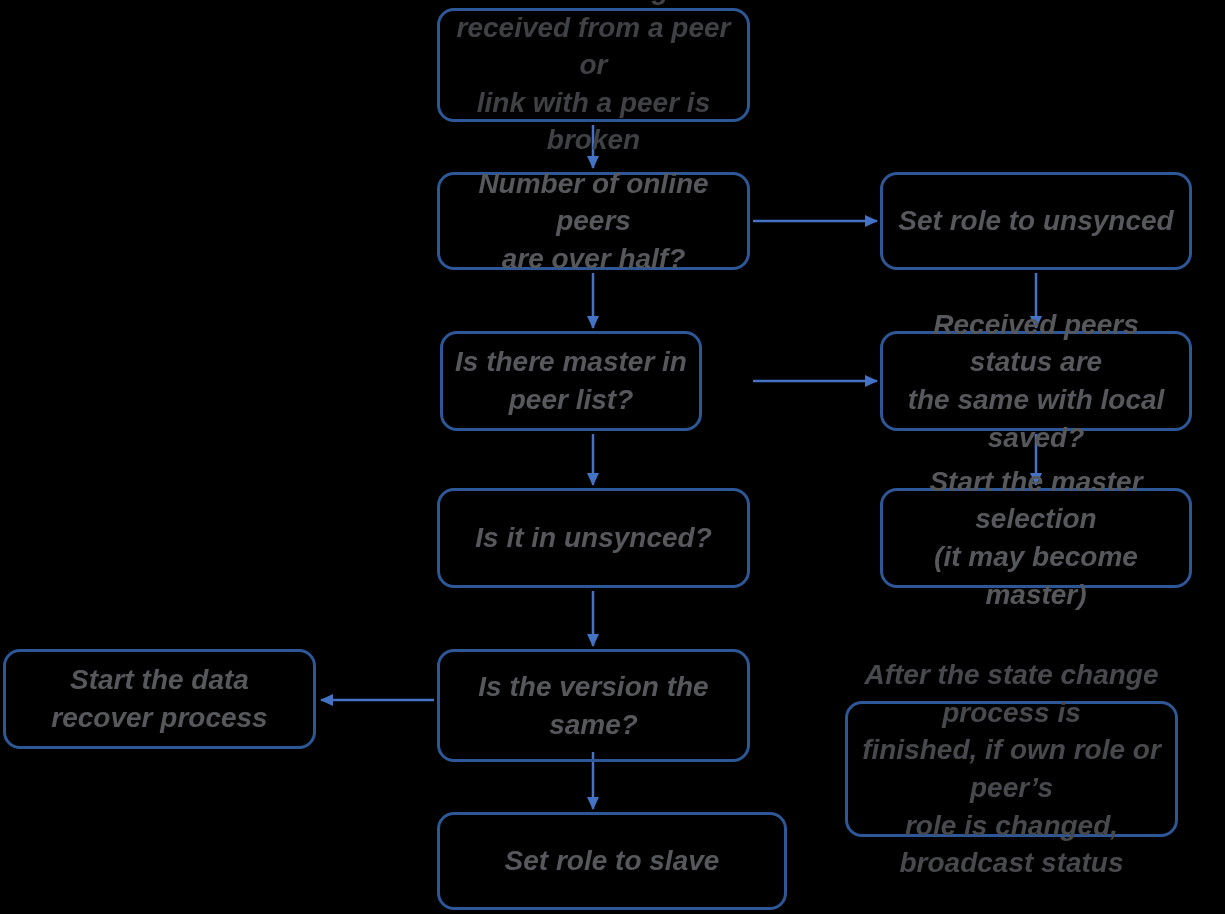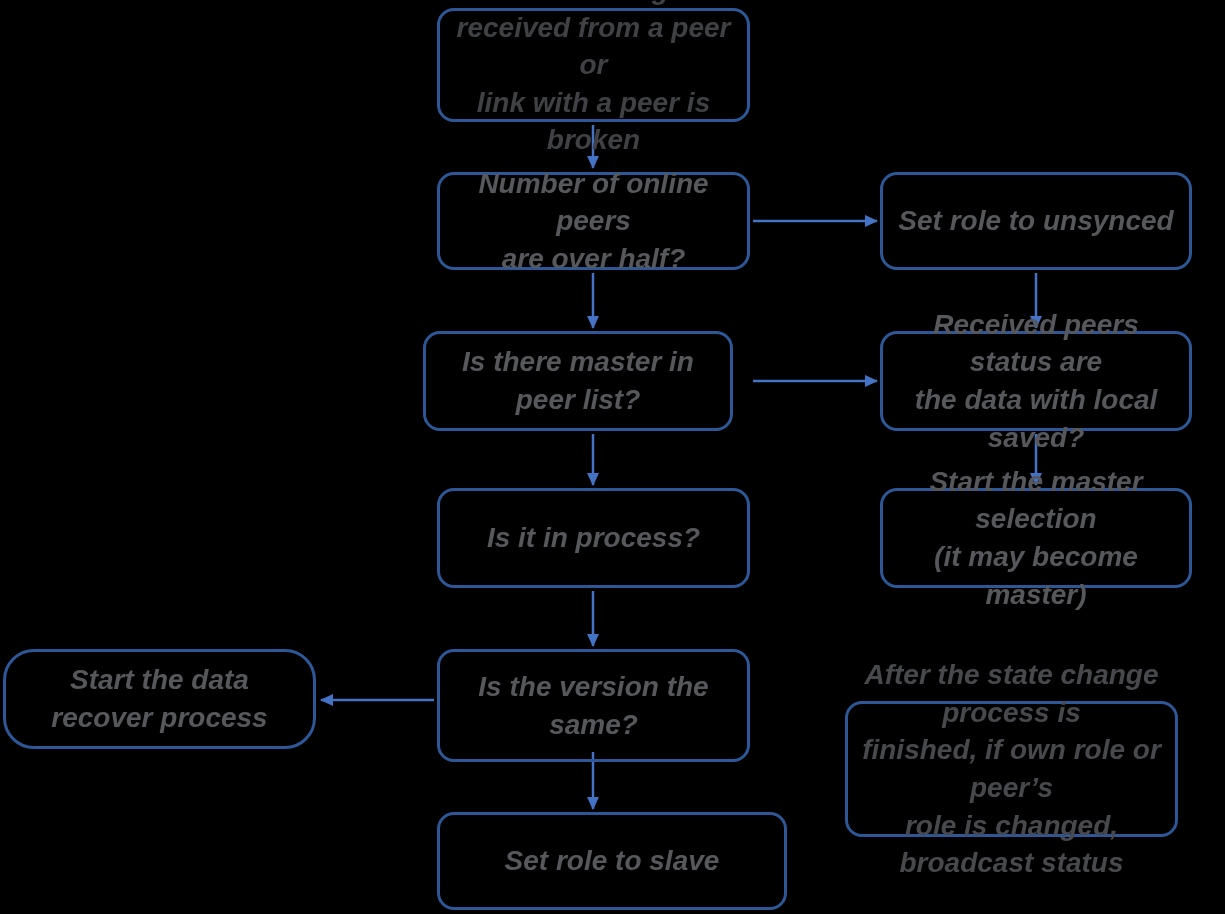--- a/index.html
+++ b/index.html
@@ -47,25 +47,25 @@
     font-size: 28px;
     font-weight: bold;
     line-height: 1.34;
     font-style: italic;
   }
   .node .label { white-space: pre-line; }
 
   #n-status        { left: 437px; top: 8px;   width: 313px; height: 114px; color: var(--text-primary); }
   #n-online        { left: 437px; top: 172px; width: 313px; height: 98px;  }
   #n-unsynced      { left: 880px; top: 172px; width: 312px; height: 98px;  }
-  #n-master-list   { left: 423px; top: 331px; width: 310px; height: 100px; }
+  #n-master-list   { left: 440px; top: 331px; width: 262px; height: 100px; }
   #n-received      { left: 880px; top: 331px; width: 312px; height: 100px; }
   #n-in-unsynced   { left: 437px; top: 488px; width: 313px; height: 100px; }
   #n-selection     { left: 880px; top: 488px; width: 312px; height: 100px; }
-  #n-recover       { left: 3px;   top: 649px; width: 313px; height: 100px; border-radius: 31px; }
+  #n-recover       { left: 3px;   top: 649px; width: 313px; height: 100px; }
   #n-version       { left: 437px; top: 649px; width: 313px; height: 113px; }
   #n-slave         { left: 437px; top: 812px; width: 350px; height: 98px;  }
   #n-note          { left: 845px; top: 701px; width: 333px; height: 136px; color: var(--text-note); }
 </style>
 </head>
 <body>
 
 <div id="canvas">
 
   <svg class="arrows" viewBox="0 0 1225 914">
@@ -100,25 +100,25 @@
   <div class="node" id="n-unsynced">
     <span class="label">Set role to unsynced</span>
   </div>
 
   <div class="node" id="n-master-list">
     <span class="label">Is there master in peer list?</span>
   </div>
 
   <div class="node" id="n-received">
     <span class="label">Received peers status are
-the data with local saved?</span>
+the same with local saved?</span>
   </div>
 
   <div class="node" id="n-in-unsynced">
-    <span class="label">Is it in process?</span>
+    <span class="label">Is it in unsynced?</span>
   </div>
 
   <div class="node" id="n-selection">
     <span class="label">Start the master selection
 (it may become master)</span>
   </div>
 
   <div class="node" id="n-recover">
     <span class="label">Start the data
 recover process</span>

